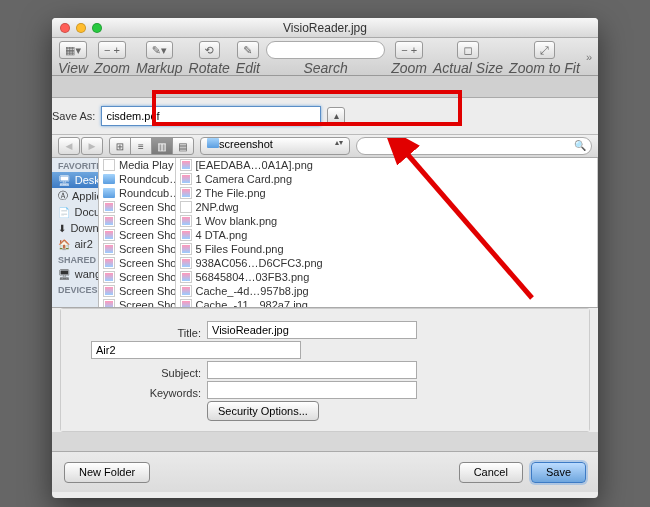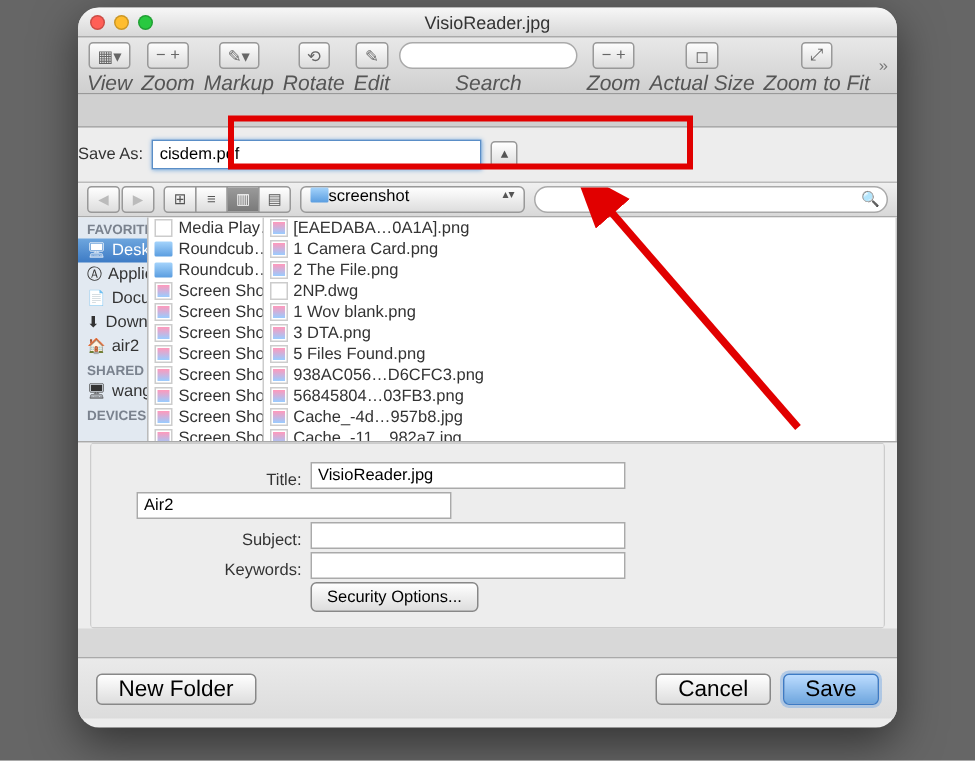--- a/index.html
+++ b/index.html
@@ -1,19 +1,19 @@
 <!DOCTYPE html>
 <html><head>
 <meta charset="utf-8">
 <style>
   * { box-sizing: border-box; margin: 0; padding: 0; font-family: "Lucida Grande", "Helvetica Neue", Arial, sans-serif; font-size: 11px; }
   body { background: #666; width: 650px; height: 507px; position: relative; }
   .window {
-    position: absolute; top: 5px; left: 52px; width: 546px; height: 480px;
-    background: #ededed; border-radius: 14px;
+    position: absolute; top: 18px; left: 52px; width: 546px; height: 480px;
+    background: #ededed; border-radius: 4px;
     box-shadow: 0 10px 30px rgba(0,0,0,0.5);
     overflow: hidden;
   }
   .titlebar { height: 20px; background: linear-gradient(#f7f7f7,#d8d8d8); border-bottom:1px solid #aaa; display:flex; align-items:center; padding:0 8px; position:relative;}
   .traffic { display:flex; gap:6px; }
   .tl { width:10px; height:10px; border-radius:50%; border:1px solid rgba(0,0,0,0.2); }
   .red { background:#ff5f57;} .yellow{background:#ffbd2e;} .green{background:#28c940;}
   .title { position:absolute; left:0; right:0; text-align:center; font-size:12px; color:#333;}
   .toolbar { height:38px; background:linear-gradient(#e8e8e8,#cfcfcf); border-bottom:1px solid #999; display:flex; align-items:flex-start; gap:6px; padding:3px 6px;}
   .tgroup { display:flex; flex-direction:column; align-items:center; gap:1px;}
@@ -57,21 +57,21 @@
   .row .pngicon { width:12px; height:12px; background:#fff; border:1px solid #ccc; flex-shrink:0; position:relative;}
   .row .pngicon::after { content:""; position:absolute; inset:1px; background:linear-gradient(#f9b,#9cf);}
   .metaform { background:#ededed; padding:10px 0 8px; border-top:1px solid #ccc; border-bottom:1px solid #aaa;}
   .metarow { display:flex; align-items:flex-end; gap:6px; margin:2px 0; padding:0 30px;}
   .metarow label { width:110px; text-align:right; color:#333; font-size:11px;}
   .metarow input { width:210px; height:18px; border:1px solid #aaa; padding:0 4px; background:#fff;}
   .metarow .secbtn { height:20px; padding:0 10px; border:1px solid #888; border-radius:4px; background:linear-gradient(#fff,#ddd); font-size:11px; margin-left:116px;}
   .strip { height:20px; background:#d8d8d8; border-bottom:1px solid #aaa; display:flex; align-items:center; padding:0 8px; color:#aaa; font-size:10px; gap:20px;}
   .footer { height:40px; background:linear-gradient(#eaeaea,#dcdcdc); display:flex; align-items:center; padding:0 12px; gap:8px;}
   .footer .spacer { flex:1; }
-  .btn { height:21px; padding:0 14px; border:1px solid #888; border-radius:4px; background:linear-gradient(#fff,#ddd); font-size:15px;}
+  .btn { height:21px; padding:0 14px; border:1px solid #888; border-radius:4px; background:linear-gradient(#fff,#ddd); font-size:11px;}
   .btn.primary { background:linear-gradient(#bcdcff,#6ea6de); border-color:#3d7bc5; box-shadow:0 0 0 2px rgba(100,160,230,0.4);}
   .innerbox { margin:0 8px; background:#f0f0f0; border:1px solid #ccc; border-radius:3px; }
 </style>
 </head>
 <body>
 
 <div class="window">
 
   <div class="titlebar">
     <div class="traffic">
@@ -243,21 +243,21 @@
       <div class="row">
           <div class="ficon"></div>
           <span>2NP.dwg</span>
         </div>
       <div class="row">
           <div class="pngicon"></div>
           <span>1 Wov blank.png</span>
         </div>
       <div class="row">
           <div class="pngicon"></div>
-          <span>3 DTA.png</span>
+          <span>4 DTA.png</span>
         </div>
       <div class="row">
           <div class="pngicon"></div>
           <span>5 Files Found.png</span>
         </div>
       <div class="row">
           <div class="pngicon"></div>
           <span>938AC056…D6CFC3.png</span>
         </div>
       <div class="row">

